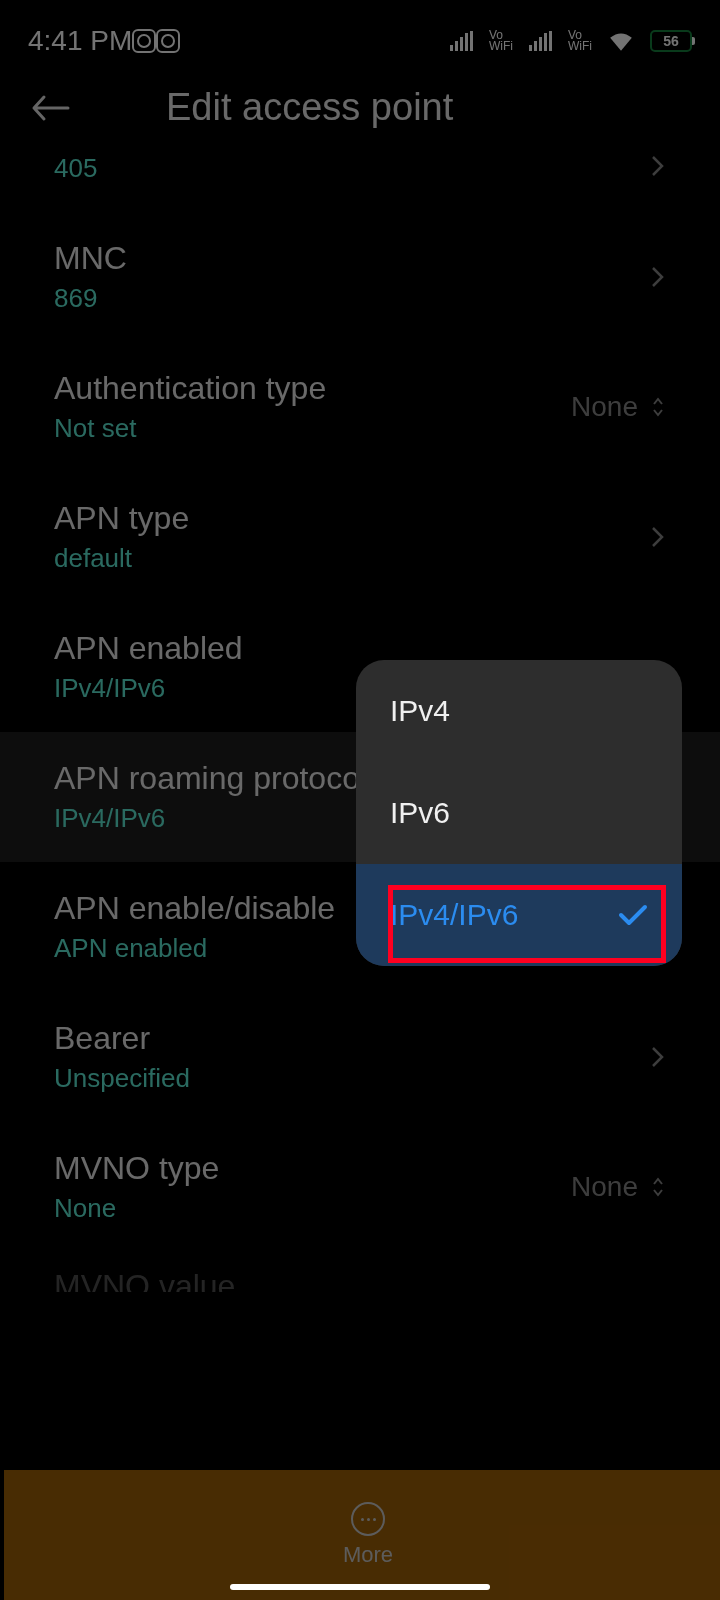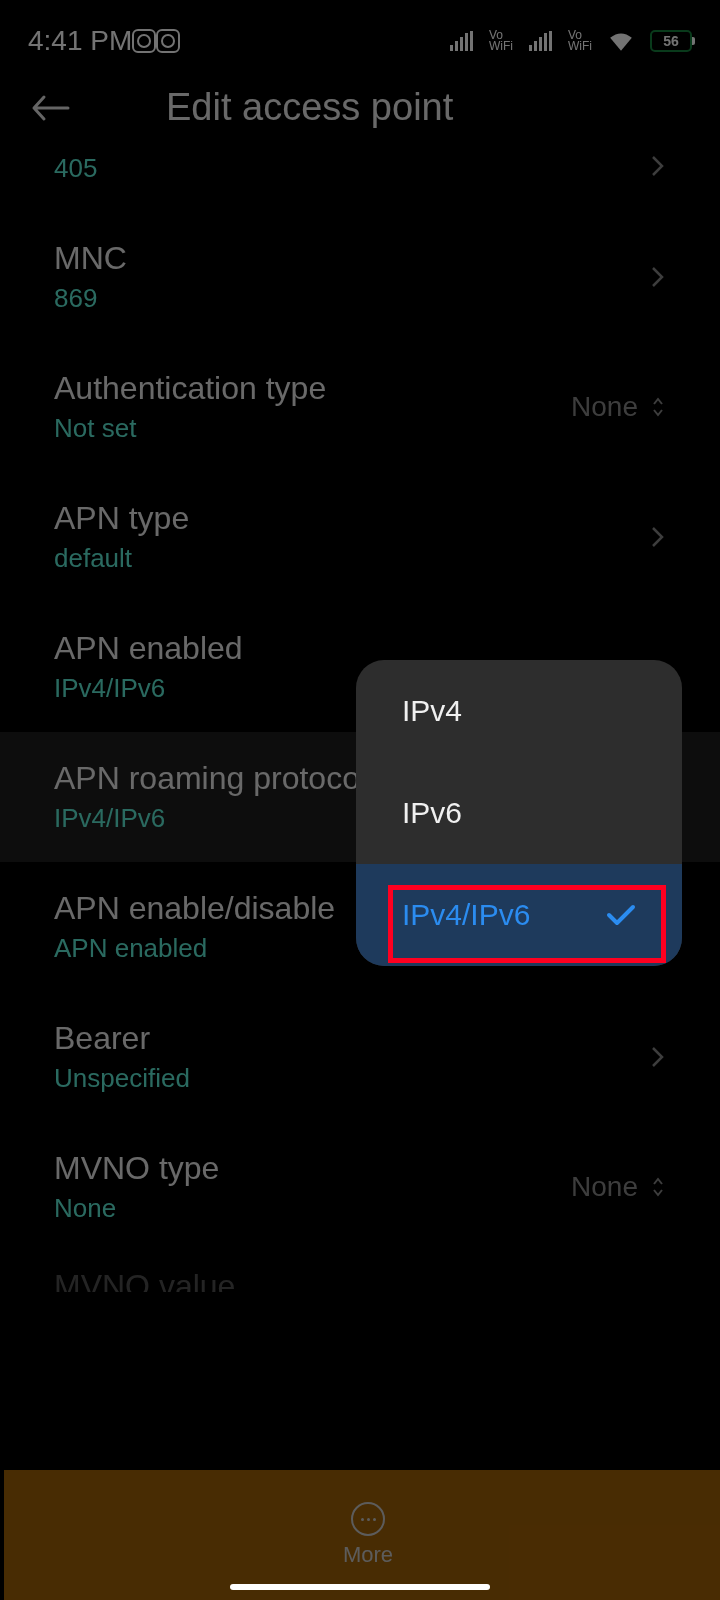--- a/index.html
+++ b/index.html
@@ -181,21 +181,21 @@
       position: absolute;
       top: 660px;
       right: 38px;
       width: 326px;
       background: #2d2d2d;
       border-radius: 28px;
       z-index: 10;
       overflow: hidden;
     }
     .dropdown-item {
-      padding: 34px 46px;
+      padding: 34px 34px;
       font-size: 30px;
       color: #f0f0f0;
       display: flex;
       justify-content: space-between;
       align-items: center;
     }
     .dropdown-item.selected {
       background: #1e3a5c;
       color: #2b8cf0;
     }

